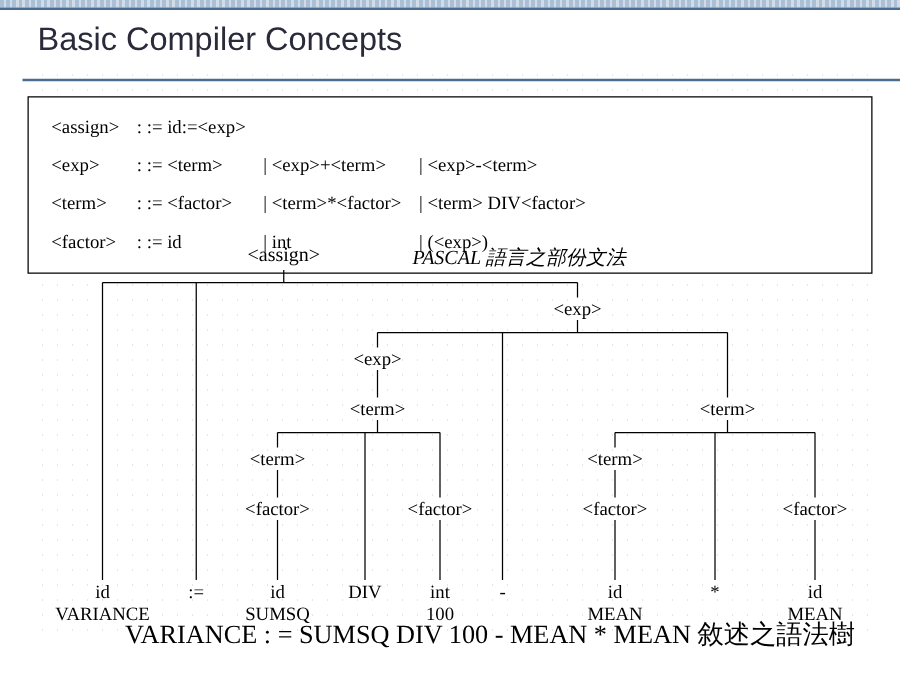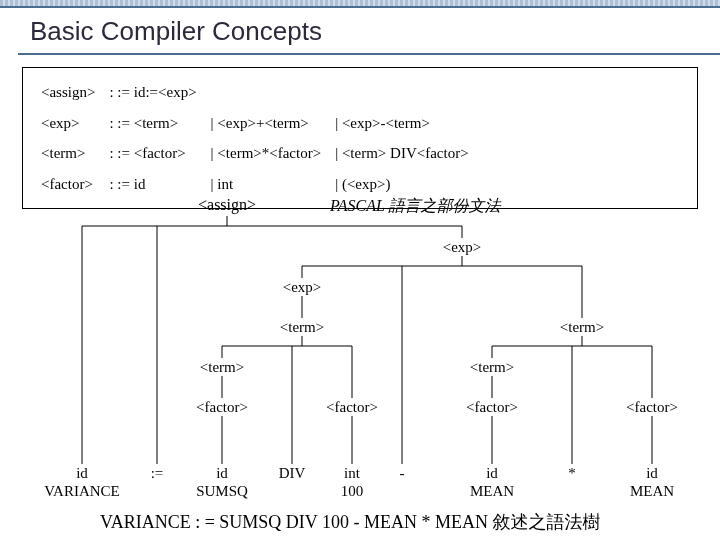--- a/index.html
+++ b/index.html
@@ -13,21 +13,21 @@
   }
   .topbar {
     height: 6px;
     background: repeating-linear-gradient(90deg, #abc0d6 0 3px, #d0dce8 3px 5px);
     border-bottom: 2px solid #4a6c8f;
   }
   .title {
     font-family: Verdana, "Trebuchet MS", sans-serif;
     font-size: 26px;
     color: #2a2a3a;
-    margin: 8px 0 6px 30px;
+    margin: 8px 0 16px 30px;
   }
   .underline {
     height: 2px;
     background: #4a6c8f;
     margin-left: 18px;
   }
   .dotbox {
     position: absolute;
     left: 28px; top: 54px;
     width: 670px; height: 456px;
@@ -56,22 +56,22 @@
     left: 22px;
     top: 196px;
     width: 680px;
     height: 310px;
     z-index: 2;
   }
   .tl { font-family: "Times New Roman", serif; font-size: 15px; fill: #000; }
   .bottom {
     position: absolute;
     left: 100px;
-    top: 510px;
-    font-size: 18px;
+    top: 493px;
+    font-size: 21px;
     z-index: 2;
   }
 </style>
 </head>
 <body>
 
 <div class="topbar"></div>
 <div class="title">Basic Compiler Concepts</div>
 <div class="underline"></div>
 <div class="dotbox"></div>

